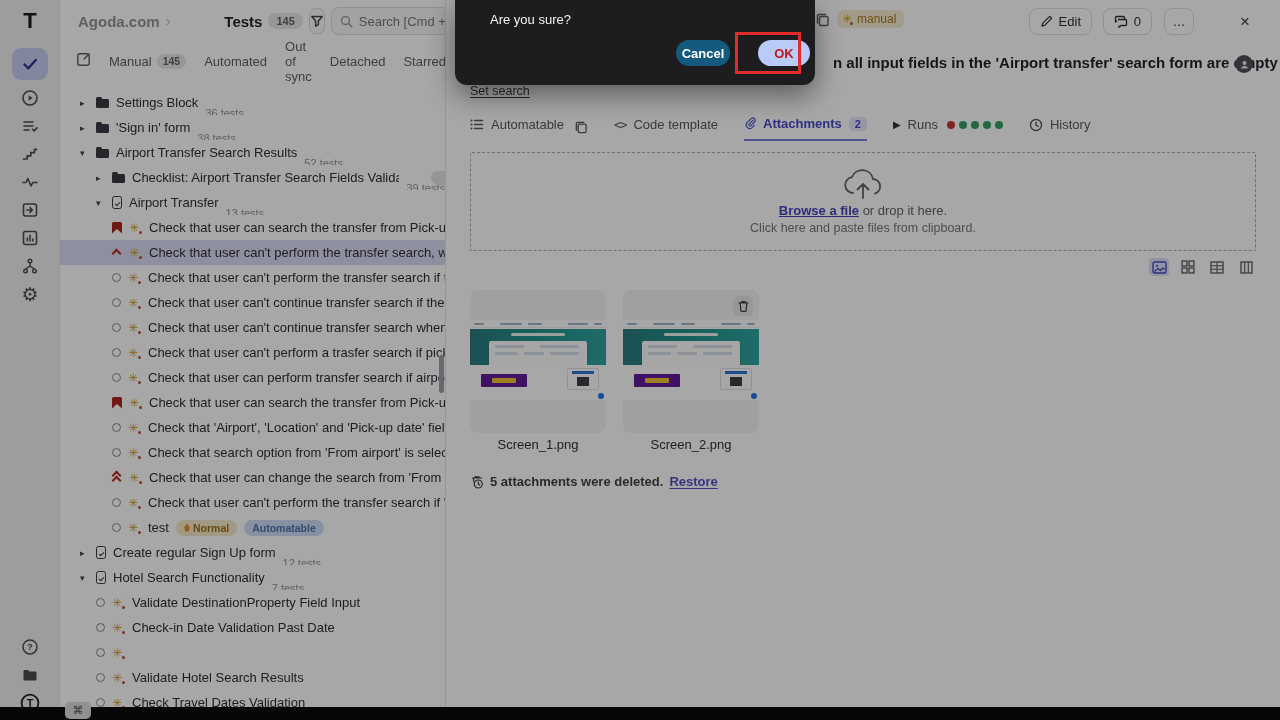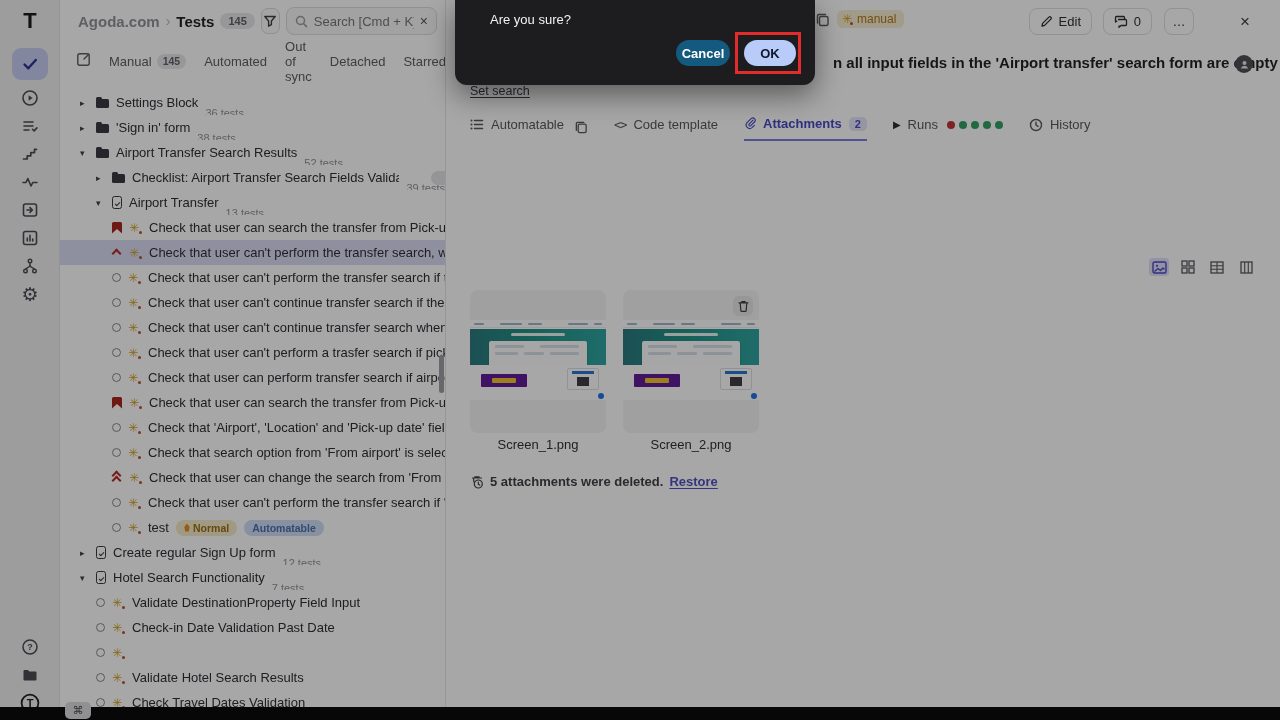--- a/index.html
+++ b/index.html
@@ -12,21 +12,21 @@
   .rail-icon { position:absolute; left:12px; width:36px; height:32px; display:flex; align-items:center; justify-content:center; color:#47474f; border-radius:9px; }
   .rail-icon.active { background:#c7cbf2; color:#2d2e8f; }
   .rail-icon svg { display:block; }
   .gear-glyph { font-size:19px; line-height:1; color:#47474f; }
 
   
   .tree-panel { position:absolute; left:60px; top:0; width:386px; height:720px; background:#ffffff; border-right:1px solid #e4e4e6; overflow:hidden; }
   .topbar { position:absolute; left:0; top:0; width:100%; height:42px; display:flex; align-items:center; gap:6px; padding:0 8px 0 18px; }
   .crumb-project { color:#8f8f96; font-weight:700; font-size:15px; }
   .crumb-sep { color:#b5b5ba; font-size:14px; }
-  .crumb-section { color:#1c1c21; font-weight:700; font-size:15px; }
+  .crumb-section { color:#1c1c21; font-weight:700; font-size:15px;margin-left:48px; }
   .count-pill { background:#e7e7ea; color:#5d5d64; font-size:11px; font-weight:700; border-radius:9px; padding:2px 8px; }
   .filter-btn { width:26px; height:26px; border:1px solid #d9d9dd; border-radius:7px; display:flex; align-items:center; justify-content:center; color:#3c3c43; background:#fbfbfc; }
   .search-box { flex:1; height:28px; border:1px solid #dcdcdf; background:#f7f7f8; border-radius:8px; display:flex; align-items:center; gap:6px; padding:0 8px; color:#9a9aa1; }
   .search-box input { border:none; outline:none; background:transparent; font-size:13px; color:#70707a; width:100px; flex:1; font-family:inherit; }
   .search-clear { color:#55555c; font-size:14px; cursor:pointer; }
   .filters-row { position:absolute; left:0; top:46px; width:100%; height:30px; display:flex; align-items:center; gap:18px; padding-left:16px; font-size:13px; color:#5a5a62; }
   .filters-row .chip { display:flex; align-items:center; gap:5px; }
   .chip-count { background:#e7e7ea; color:#5d5d64; font-size:10.5px; font-weight:700; border-radius:8px; padding:1.5px 6px; }
 
   
@@ -115,21 +115,21 @@
 
   
   .bottom-bar { position:absolute; left:0; bottom:0; width:1280px; height:13px; background:#050505; z-index:70; }
 
   
   .dim { position:absolute; inset:0; background:rgba(10,10,12,0.36); z-index:80; }
   .modal { position:absolute; left:455px; top:0; width:360px; height:85px; background:#1d1d20; border-radius:0 0 12px 12px; box-shadow:0 10px 28px rgba(0,0,0,.45); z-index:90; }
   .modal-title { position:absolute; left:35px; top:12px; color:#f2f2f4; font-size:13px; }
   .modal-btn { position:absolute; top:40px; height:26px; border:none; border-radius:14px; font-size:13px; font-weight:700; font-family:inherit; display:flex; align-items:center; justify-content:center; cursor:pointer; }
   .btn-cancel { left:221px; width:54px; background:#14597e; color:#fff; }
-  .btn-ok { left:289px; width:52px; background:#b9cbf8; color:#0f172a; }
+  .btn-ok { left:303px; width:52px; background:#b9cbf8; color:#b91c1c; }
   .red-annot { position:absolute; left:735px; top:32px; width:66px; height:42px; border:3px solid #e22c2c; z-index:95; pointer-events:none; }
 </style>
 </head>
 <body>
 
 <div class="stage">
 
   <div class="rail">
     <div class="logo-top">T</div>
     <div class="rail-icon active" style="top:48px;">
@@ -465,20 +465,30 @@
       </span>
       <span class="tab">
         <svg width="14" height="14" viewBox="0 0 14 14" fill="none">
             <circle cx="7" cy="7" r="5.5" stroke="#55555c" stroke-width="1.4"></circle>
             <path d="M7 4.2V7l2 1.4" stroke="#55555c" stroke-width="1.4" stroke-linecap="round"></path>
           </svg>
         <span>History</span>
       </span>
     </div>
 
+    <div class="dropzone">
+      <div class="dz-cloud">
+        <svg width="44" height="34" viewBox="0 0 44 34" fill="none">
+            <path d="M12 26a8 8 0 01-1-15.9A11 11 0 0132 12a7.5 7.5 0 012 14.6" stroke="currentColor" stroke-width="1.8" stroke-linecap="round"></path>
+            <path d="M22 31V17M22 17l-5.5 5.5M22 17l5.5 5.5" stroke="currentColor" stroke-width="1.8" stroke-linecap="round" stroke-linejoin="round"></path>
+          </svg>
+      </div>
+      <div class="dz-line1"><span class="browse">Browse a file</span><span> or drop it here.</span></div>
+      <div class="dz-line2">Click here and paste files from clipboard.</div>
+    </div>
 
     <div class="viewmodes">
       <span class="vm active">
         <svg width="15" height="13" viewBox="0 0 15 13" fill="none">
             <rect x="1" y="1" width="13" height="11" rx="1.5" stroke="currentColor" stroke-width="1.4"></rect>
             <circle cx="5" cy="4.8" r="1.1" fill="currentColor"></circle>
             <path d="M2.5 10.5l3.5-3 2.5 2 2.5-2.5 1.5 1.5" stroke="currentColor" stroke-width="1.3" stroke-linejoin="round"></path>
           </svg>
       </span>
       <span class="vm">

